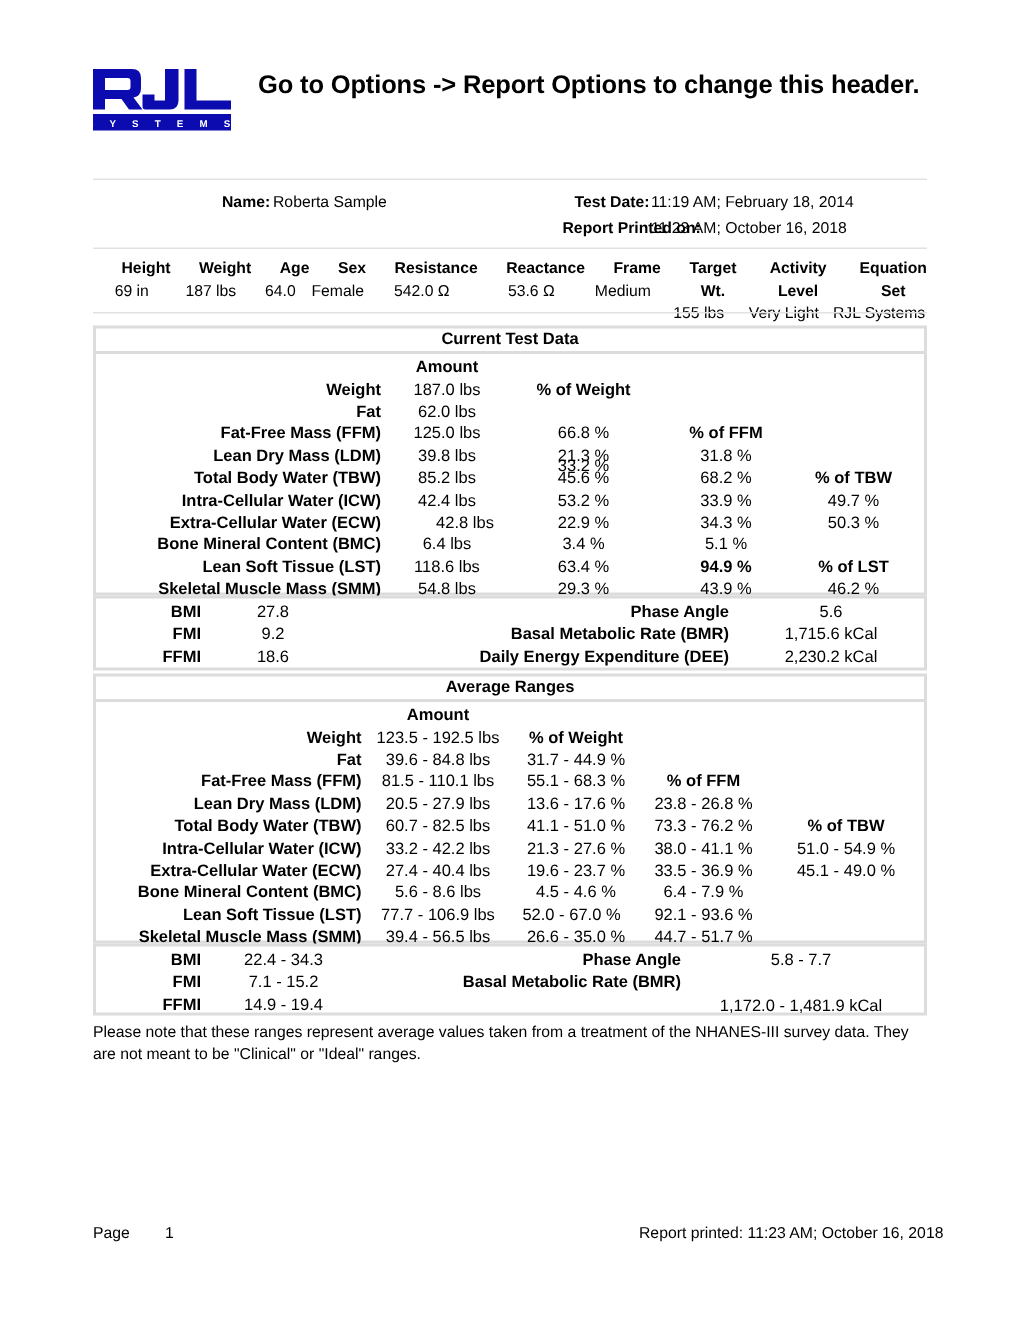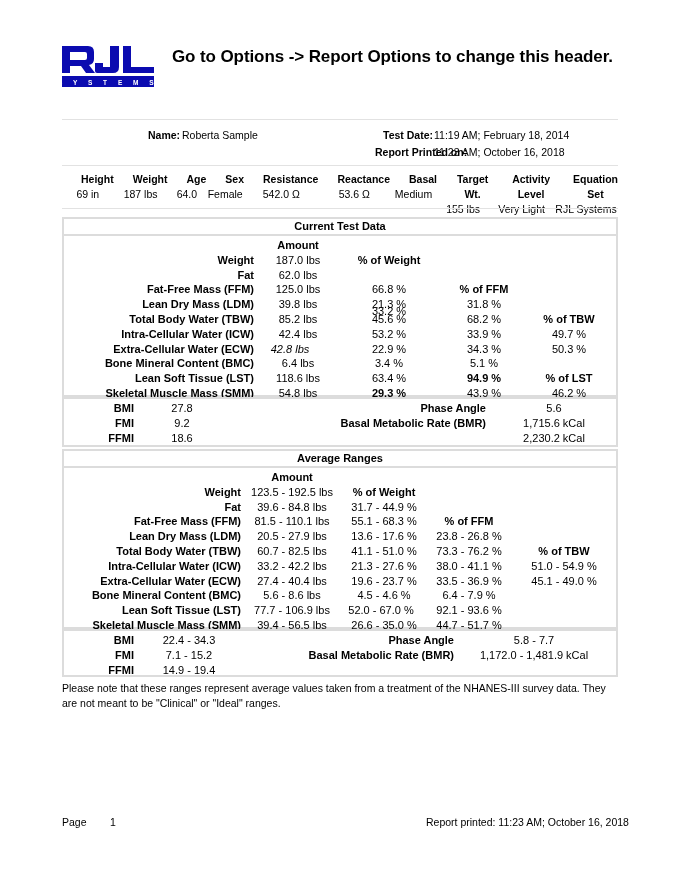--- a/index.html
+++ b/index.html
@@ -82,21 +82,21 @@
     </div>
     <div class="pcol">
       <div class="h">Resistance</div>
       <div class="v">542.0 Ω</div>
     </div>
     <div class="pcol">
       <div class="h">Reactance</div>
       <div class="v">53.6 Ω</div>
     </div>
     <div class="pcol">
-      <div class="h">Basal</div>
+      <div class="h">Frame</div>
       <div class="v">Medium</div>
     </div>
     <div class="pcol">
       <div class="h">Target Wt.</div>
       <div class="v">155 lbs</div>
     </div>
     <div class="pcol">
       <div class="h">Activity Level</div>
       <div class="v">Very Light</div>
     </div>
@@ -154,21 +154,21 @@
       </div>
       <div class="row" style="top:90.80000000000001px; width:552px;">
         <div class="lbl" style="right:362px;">Intra-Cellular Water (ICW)</div>
         <div class="cell" style="left:198px; width:72px;">42.4 lbs</div>
         <div class="cell" style="left:280px; width:90px;">53.2 %</div>
         <div class="cell" style="left:375px; width:90px;">33.9 %</div>
         <div class="cell" style="left:465px; width:80px;">49.7 %</div>
       </div>
       <div class="row" style="top:105.60000000000001px; width:552px;">
         <div class="lbl" style="right:362px;">Extra-Cellular Water (ECW)</div>
-        <div class="cell" style="left:190px; width:72px;font-style:italic;">42.8 lbs</div>
+        <div class="cell" style="left:210px; width:72px;">42.8 lbs</div>
         <div class="cell" style="left:280px; width:90px;">22.9 %</div>
         <div class="cell" style="left:375px; width:90px;">34.3 %</div>
         <div class="cell" style="left:465px; width:80px;">50.3 %</div>
       </div>
       <div class="row" style="top:120.4px; width:552px;">
         <div class="lbl" style="right:362px;">Bone Mineral Content (BMC)</div>
         <div class="cell" style="left:198px; width:72px;">6.4 lbs</div>
         <div class="cell" style="left:280px; width:90px;">3.4 %</div>
         <div class="cell" style="left:375px; width:90px;">5.1 %</div>
         <div class="cell" style="left:465px; width:80px;"></div>
@@ -177,21 +177,21 @@
         <div class="lbl" style="right:362px;">Lean Soft Tissue (LST)</div>
         <div class="cell" style="left:198px; width:72px;">118.6 lbs</div>
         <div class="cell" style="left:280px; width:90px;">63.4 %</div>
         <div class="cell" style="left:375px; width:90px;font-weight:bold;">94.9 %</div>
         <div class="cell" style="left:465px; width:80px;"></div>
         <div class="cell hdr" style="left:465px; width:80px;">% of LST</div>
       </div>
       <div class="row" style="top:150px; width:552px;">
         <div class="lbl" style="right:362px;">Skeletal Muscle Mass (SMM)</div>
         <div class="cell" style="left:198px; width:72px;">54.8 lbs</div>
-        <div class="cell" style="left:280px; width:90px;font-weight:bold;">29.3 %</div>
+        <div class="cell" style="left:280px; width:90px;">29.3 %</div>
         <div class="cell" style="left:375px; width:90px;">43.9 %</div>
         <div class="cell" style="left:465px; width:80px;">46.2 %</div>
       </div>
     </div>
 </div>
 <div class="box" style="top:397px; height:50px;">
   <div id="current-indices" style="position:relative;">
       <div class="row" style="top:2px; width:552px;">
         <div class="lbl" style="right:482px;">BMI</div>
         <div class="cell" style="left:100px; width:36px;">27.8</div>
@@ -206,20 +206,21 @@
       </div>
       <div class="row" style="top:2px; width:552px;">
         <div class="lbl" style="right:130px;">Phase Angle</div>
         <div class="cell" style="left:445px; width:90px;">5.6</div>
       </div>
       <div class="row" style="top:16.8px; width:552px;">
         <div class="lbl" style="right:130px;">Basal Metabolic Rate (BMR)</div>
         <div class="cell" style="left:445px; width:90px;">1,715.6 kCal</div>
       </div>
       <div class="row" style="top:31.6px; width:552px;">
+        <div class="lbl" style="right:130px;">Daily Energy Expenditure (DEE)</div>
         <div class="cell" style="left:445px; width:90px;">2,230.2 kCal</div>
       </div>
     </div>
 </div>
 
 <div class="box" style="top:449px; height:180px;">
   <div class="box-title">Average Ranges</div>
   <div id="range-rows" style="position:relative;">
       <div class="row" style="top:2px; width:552px;">
         <div class="cell hdr" style="left:182px; width:92px;">Amount</div>
@@ -312,21 +313,21 @@
       <div class="row" style="top:31.6px; width:552px;">
         <div class="lbl" style="right:482px;">FFMI</div>
         <div class="cell" style="left:92px; width:66px;">14.9 - 19.4</div>
       </div>
       <div class="row" style="top:2px; width:552px;">
         <div class="lbl" style="right:162px;">Phase Angle</div>
         <div class="cell" style="left:400px; width:140px;">5.8 - 7.7</div>
       </div>
       <div class="row" style="top:16.8px; width:552px;">
         <div class="lbl" style="right:162px;">Basal Metabolic Rate (BMR)</div>
-        <div class="cell" style="left:400px; width:140px;">1,172.0 - 1,481.9 kCal</div>
+        <div class="cell" style="left:400px; width:140px;margin-top:16px;">1,172.0 - 1,481.9 kCal</div>
       </div>
     </div>
 </div>
 
 <div id="note" class="abs">Please note that these ranges represent average values taken from a treatment of the NHANES-III survey data. They are not meant to be "Clinical" or "Ideal" ranges.</div>
 
 <div id="footer-page-label" class="abs">Page</div>
 <div id="footer-page-num" class="abs">1</div>
 <div id="footer-printed" class="abs">Report printed: 11:23 AM; October 16, 2018</div>
 

